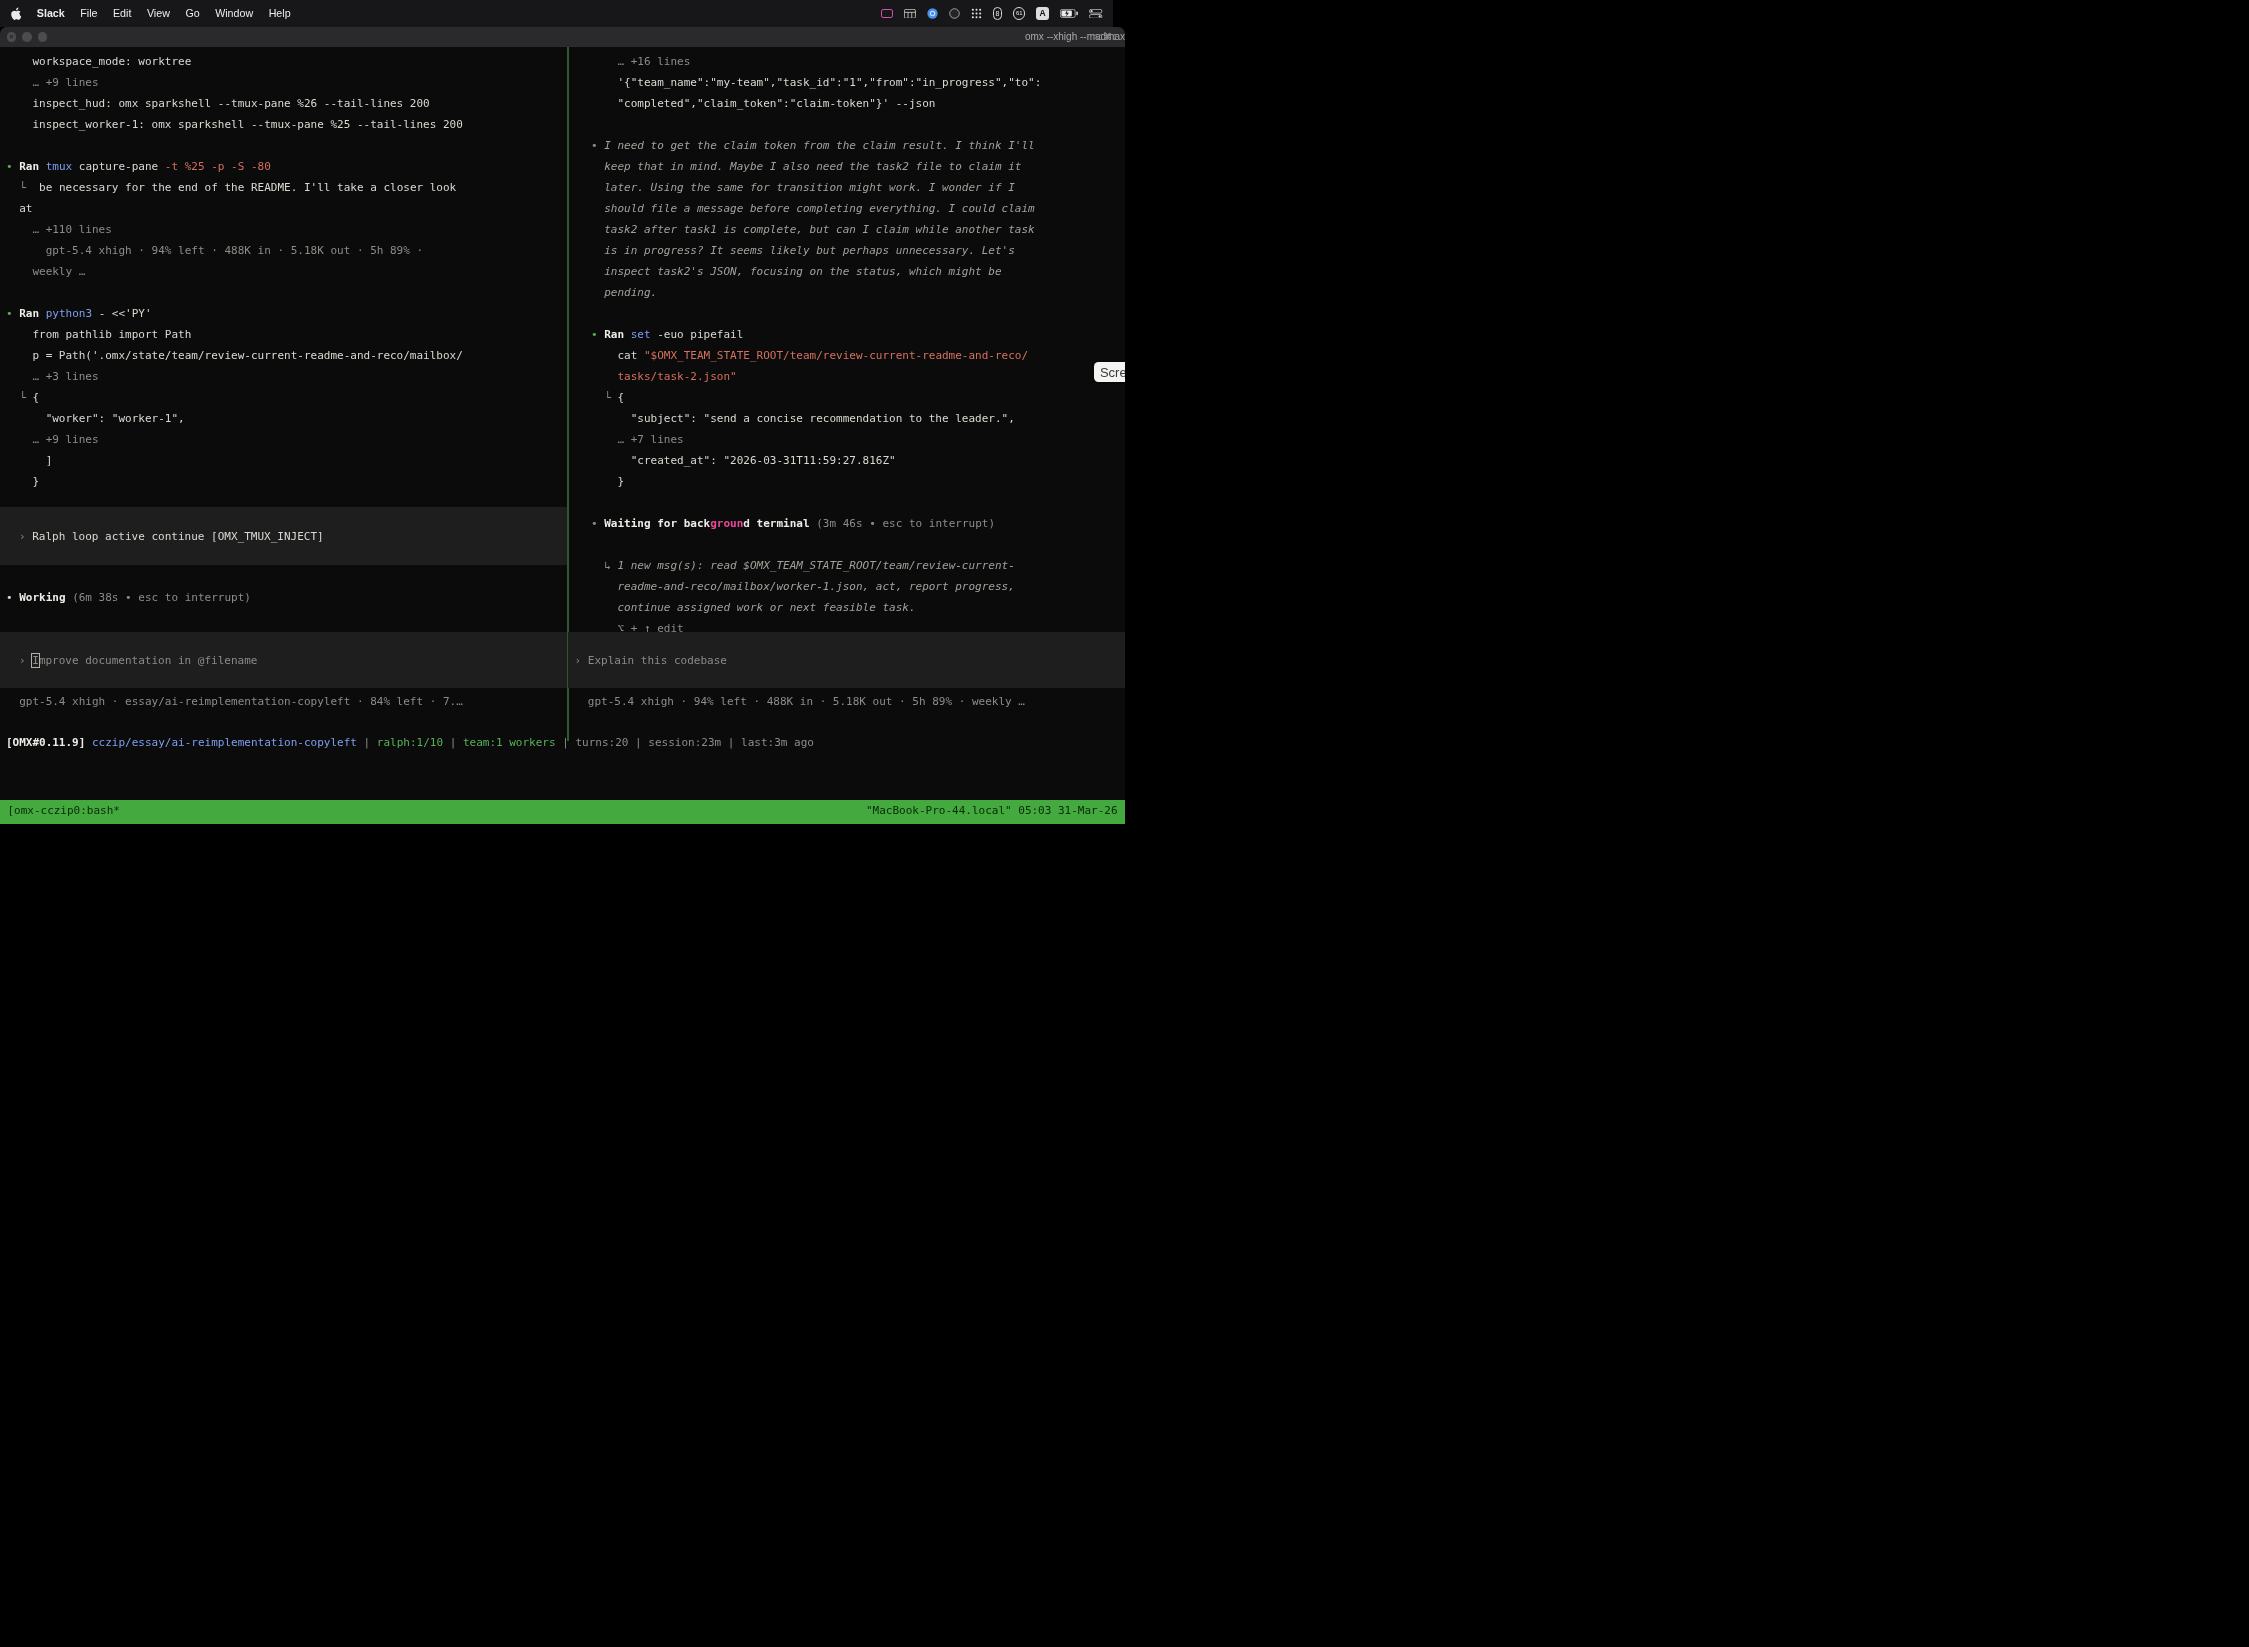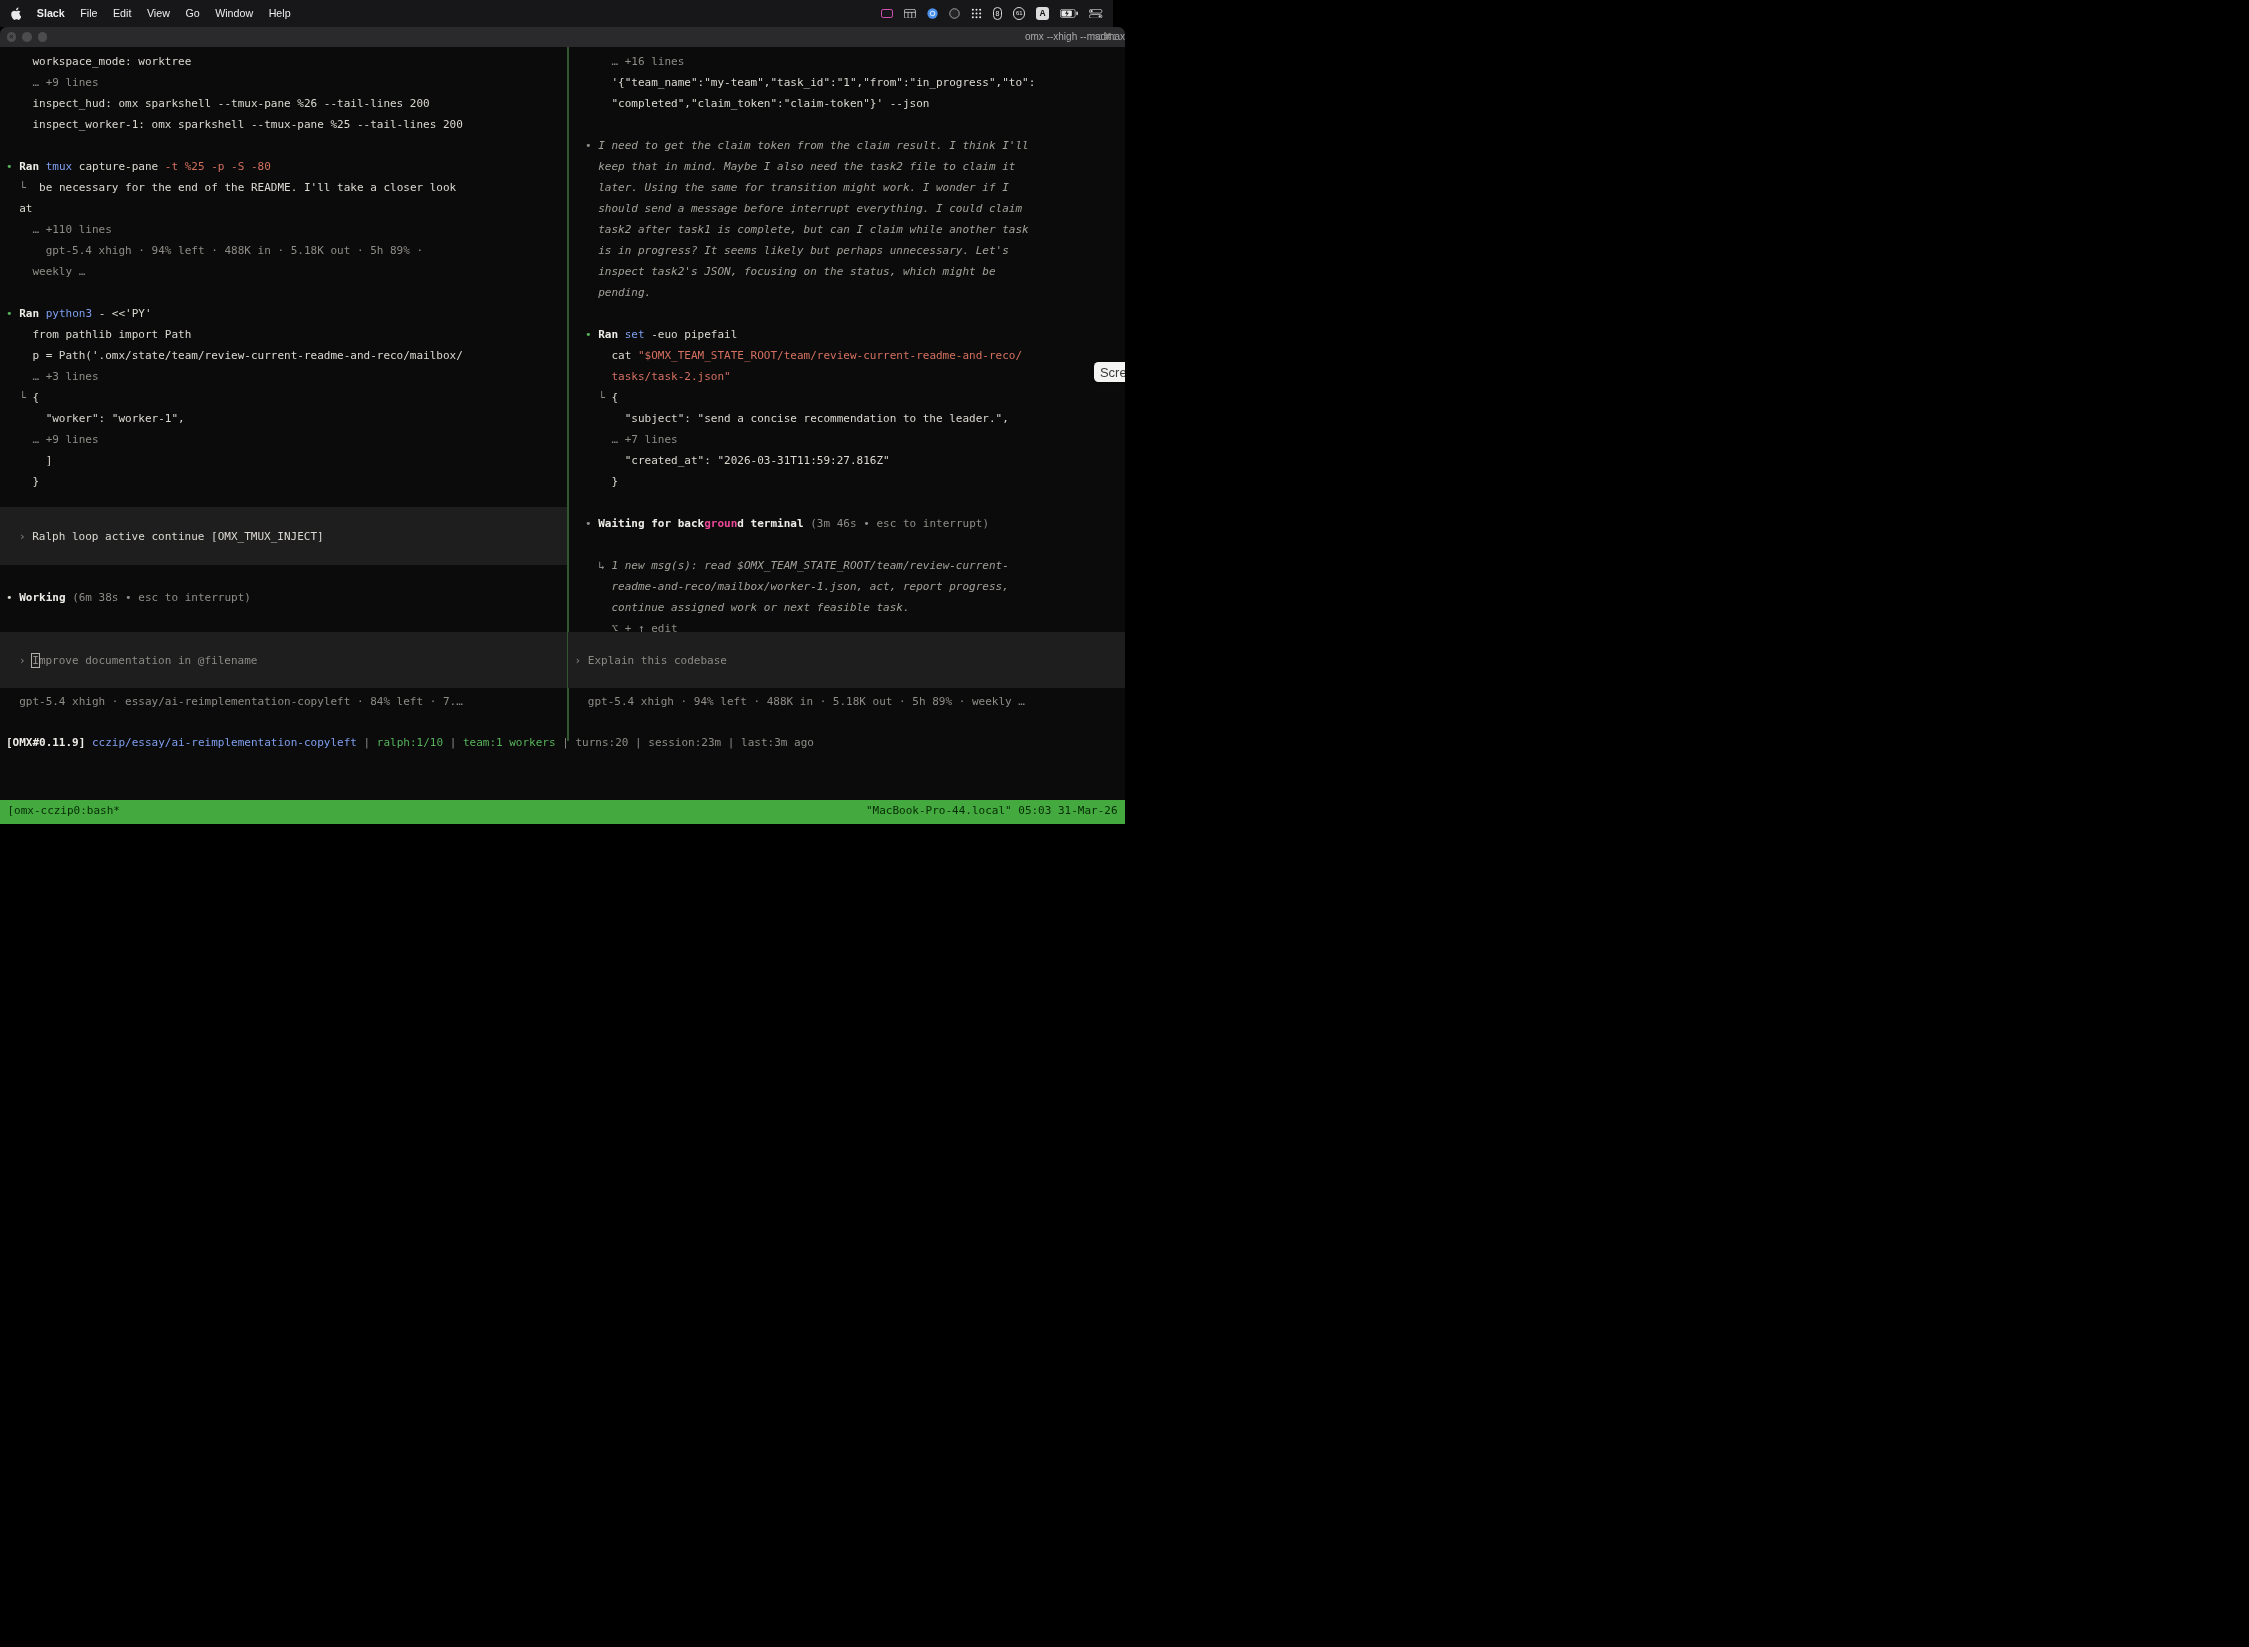--- a/index.html
+++ b/index.html
@@ -36,21 +36,21 @@
 
   
   .terminal{position:absolute;top:47px;left:0;right:0;bottom:0;background:#0b0b0b}
   .mono,.tline,.pstatus,.tmuxbar,.omxline{
      font-family:"DejaVu Sans Mono","DejaVu Sans",monospace;font-size:11px;line-height:21px}
   .pane{position:absolute;top:0;height:694px;overflow:hidden}
   .pane.left{left:0;width:567px}
   .pane.right{left:568px;right:0}
   .divider{position:absolute;left:567px;top:0;width:1.5px;height:694px;background:#30572f}
   .lines{padding:3.7px 0 0 5.9px}
-  .pane.right .lines{padding-left:17px}
+  .pane.right .lines{padding-left:23px}
   .tline{white-space:pre;height:21px}
 
   
   .def{color:#dcd9d2}
   .dim{color:#8e8c87}
   .wb{color:#eeece7;font-weight:bold}
   .blue{color:#7e9ff0}
   .red{color:#d4705f}
   .grn{color:#56b35a}
   .itd{color:#a3a09a;font-style:italic}
@@ -215,21 +215,21 @@
 
   <div class="pane right">
     <div class="lines">
         <div class="tline"><span class="dim">    … +16 lines</span></div>
         <div class="tline"><span class="def">    '{"team_name":"my-team","task_id":"1","from":"in_progress","to":</span></div>
         <div class="tline"><span class="def">    "completed","claim_token":"claim-token"}' --json</span></div>
         <div class="tline"><span class="def"> </span></div>
         <div class="tline"><span class="dim">• </span><span class="itd">I need to get the claim token from the claim result. I think I'll</span></div>
         <div class="tline"><span class="itd">  keep that in mind. Maybe I also need the task2 file to claim it</span></div>
         <div class="tline"><span class="itd">  later. Using the same for transition might work. I wonder if I</span></div>
-        <div class="tline"><span class="itd">  should send a message before interrupt everything. I could claim</span></div>
+        <div class="tline"><span class="itd">  should file a message before completing everything. I could claim</span></div>
         <div class="tline"><span class="itd">  task2 after task1 is complete, but can I claim while another task</span></div>
         <div class="tline"><span class="itd">  is in progress? It seems likely but perhaps unnecessary. Let's</span></div>
         <div class="tline"><span class="itd">  inspect task2's JSON, focusing on the status, which might be</span></div>
         <div class="tline"><span class="itd">  pending.</span></div>
         <div class="tline"><span class="def"> </span></div>
         <div class="tline"><span class="grn">• </span><span class="wb">Ran </span><span class="blue">set </span><span class="def">-euo pipefail</span></div>
         <div class="tline"><span class="def">    cat </span><span class="red">"$OMX_TEAM_STATE_ROOT/team/review-current-readme-and-reco/</span></div>
         <div class="tline"><span class="def">    </span><span class="red">tasks/task-2.json"</span></div>
         <div class="tline"><span class="dim">  └ </span><span class="def">{</span></div>
         <div class="tline"><span class="def">      "subject": "send a concise recommendation to the leader.",</span></div>

